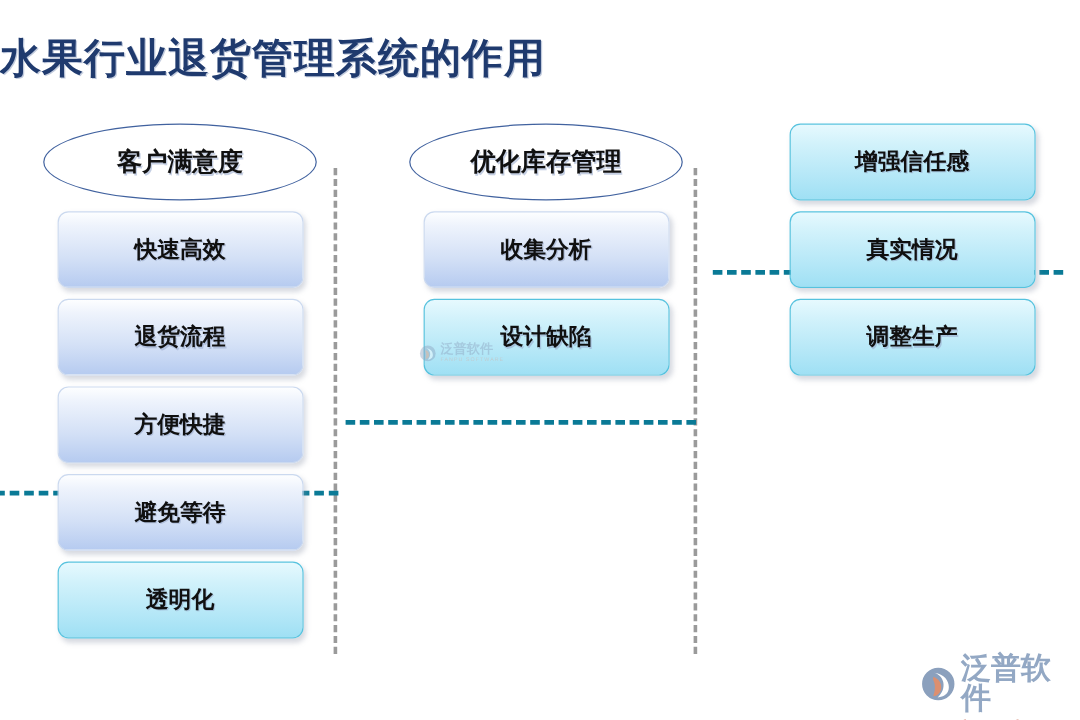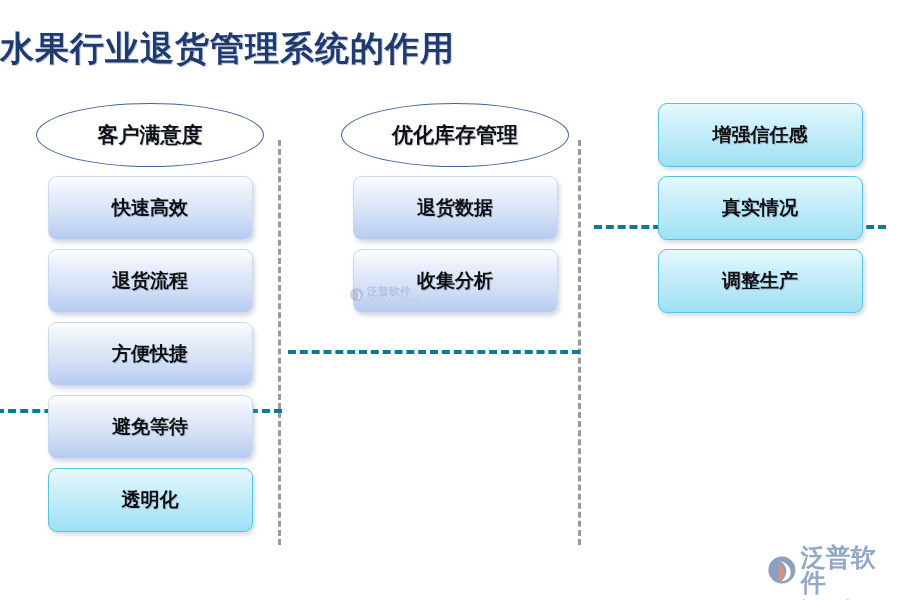--- a/index.html
+++ b/index.html
@@ -222,24 +222,24 @@
     <div class="item-box cyan">
       <span class="ilabel">透明化</span>
     </div>
   </div>
 
   <div class="column col2">
     <div class="ellipse">
       <span class="elabel">优化库存管理</span>
     </div>
     <div class="item-box blue">
-      <span class="ilabel">退货数据</span>
-    </div>
-    <div class="item-box blue">
       <span class="ilabel">收集分析</span>
+    </div>
+    <div class="item-box cyan">
+      <span class="ilabel">设计缺陷</span>
     </div>
   </div>
 
   <div class="column col3">
     <div class="item-box cyan">
       <span class="ilabel">增强信任感</span>
     </div>
     <div class="item-box cyan">
       <span class="ilabel">真实情况</span>
     </div>

